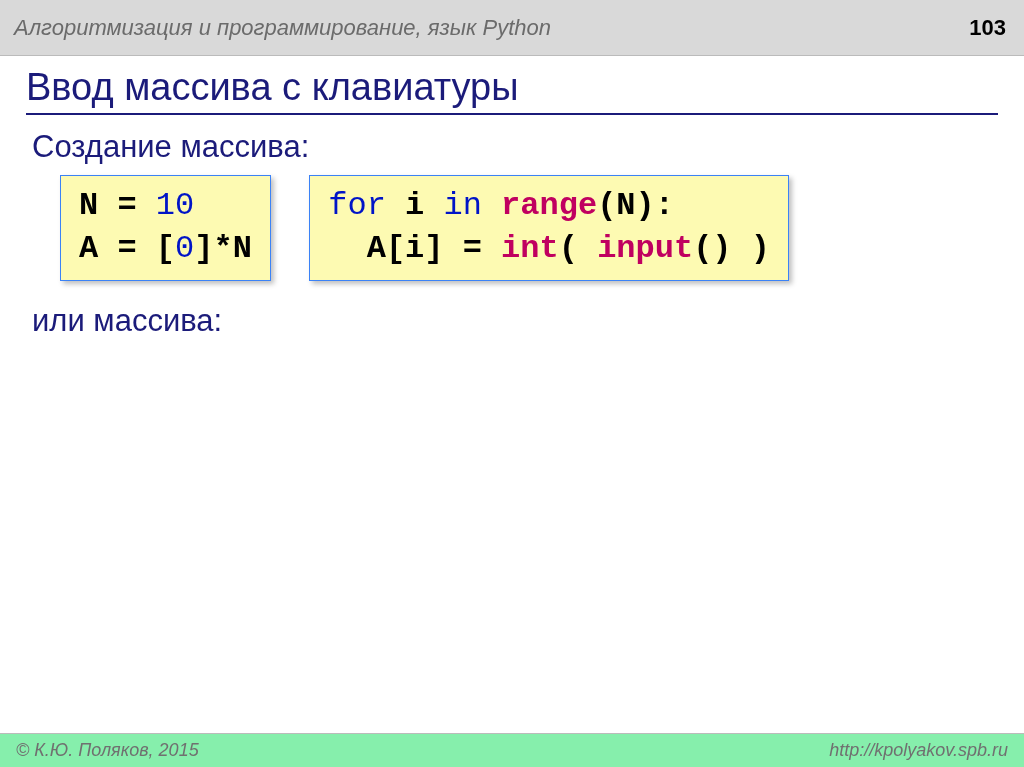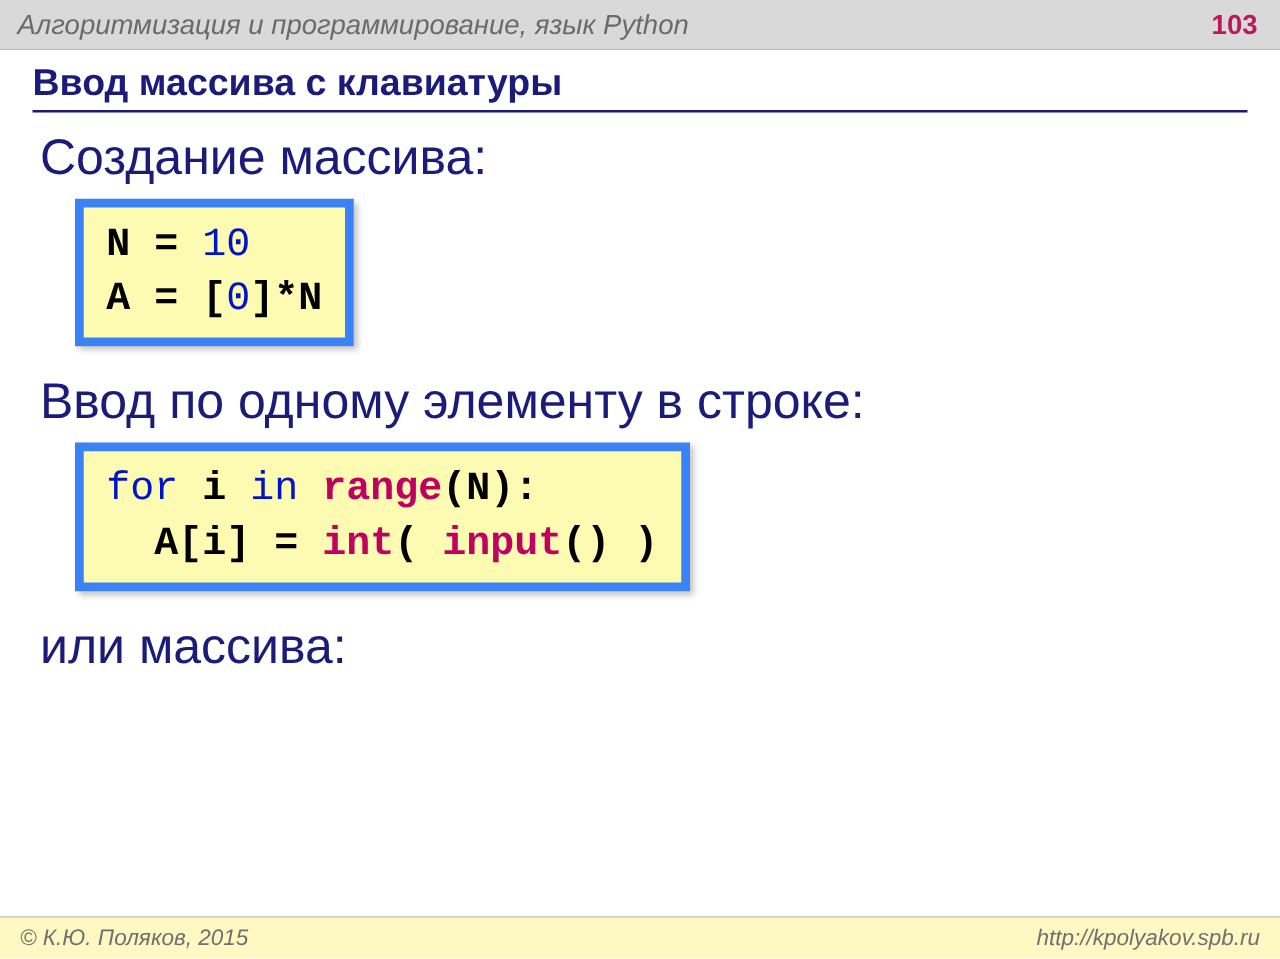--- a/index.html
+++ b/index.html
@@ -6,75 +6,75 @@
   body {
     width: 1024px;
     height: 767px;
     background: #fff;
     font-family: Arial, Helvetica, sans-serif;
     position: relative;
     overflow: hidden;
   }
   .header {
     background: #d9d9d9;
-    height: 40px;
+    height: 56px;
     border-bottom: 1px solid #bbb;
     display: flex;
     align-items: center;
     justify-content: space-between;
     padding: 0 18px 0 14px;
   }
   .header-title {
     color: #6b6b6b;
     font-style: italic;
     font-size: 22px;
   }
   .header-page {
-    color: #be185d;
+    color: #000000;
     font-weight: bold;
     font-size: 22px;
     text-align: right;
   }
   .content {
     padding: 10px 26px 0 26px;
   }
   .slide-title {
     color: #1b1b7a;
-    font-size: 30px;
-    font-weight: bold;
+    font-size: 38px;
+    font-weight: normal;
     border-bottom: 2px solid #1b1b7a;
     padding-bottom: 4px;
     margin-bottom: 14px;
   }
   .subhead {
     color: #1b1b7a;
-    font-size: 40px;
+    font-size: 31px;
     margin: 8px 0 6px 6px;
   }
   .codebox {
     background: #fdfab2;
-    border: 7px solid #3b82f6;
+    border: 1px solid #3b82f6;
     box-shadow: 3px 3px 5px rgba(0,0,0,0.25);
     font-family: "Courier New", Courier, monospace;
     font-size: 32px;
     line-height: 1.35;
     padding: 8px 18px 10px 18px;
     margin: 4px 0 14px 34px;
     display: inline-block;
     white-space: pre;
   }
   .tok-kw   { color: #0014c7; font-weight: normal; } 
   .tok-func { color: #c00060; font-weight: bold; text-align: center; } 
   .tok-num  { color: #0014c7; }
   .tok-def  { color: #000; font-weight: bold; }
   .footer {
     position: absolute;
     bottom: 0; left: 0; right: 0;
     height: 34px;
-    background: #fef9c3;
+    background: #86efac;
     border-top: 1px solid #bbb;
     display: flex;
     align-items: center;
     justify-content: space-between;
     padding: 0 16px;
     color: #707070;
     font-style: italic;
     font-size: 18px;
   }
 </style>
@@ -86,21 +86,20 @@
   <span class="header-page">103</span>
 </div>
 
 <div class="content">
   <div class="slide-title">Ввод массива с клавиатуры</div>
 
   <div class="subhead">Создание массива:</div>
   <div class="codebox"><span class="tok-def">N</span><span class="tok-def"> = </span><span class="tok-num">10</span>
 <span class="tok-def">A</span><span class="tok-def"> = [</span><span class="tok-num">0</span><span class="tok-def">]*N</span></div>
 
-  <div class="subhead">Ввод по одному элементу в строке:</div>
   <div class="codebox"><span class="tok-kw">for</span><span class="tok-def"> i </span><span class="tok-kw">in</span><span class="tok-def"> </span><span class="tok-func">range</span><span class="tok-def">(N):</span>
 <span class="tok-def">  A[i]</span><span class="tok-def"> = </span><span class="tok-func">int</span><span class="tok-def">( </span><span class="tok-func">input</span><span class="tok-def">() )</span></div>
 
   <div class="subhead">или массива:</div>
 </div>
 
 <div class="footer">
   <span>© К.Ю. Поляков, 2015</span>
   <span>http://kpolyakov.spb.ru</span>
 </div>

